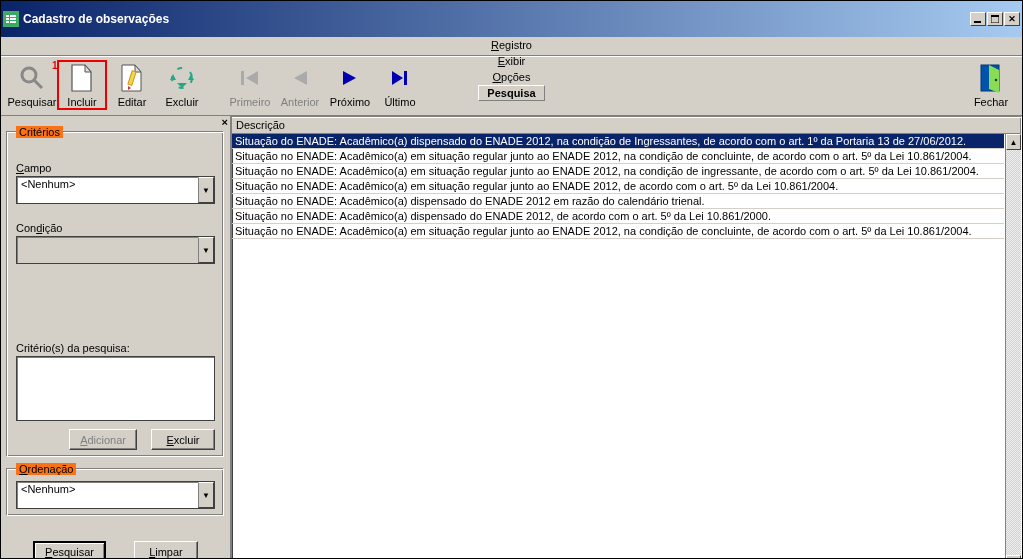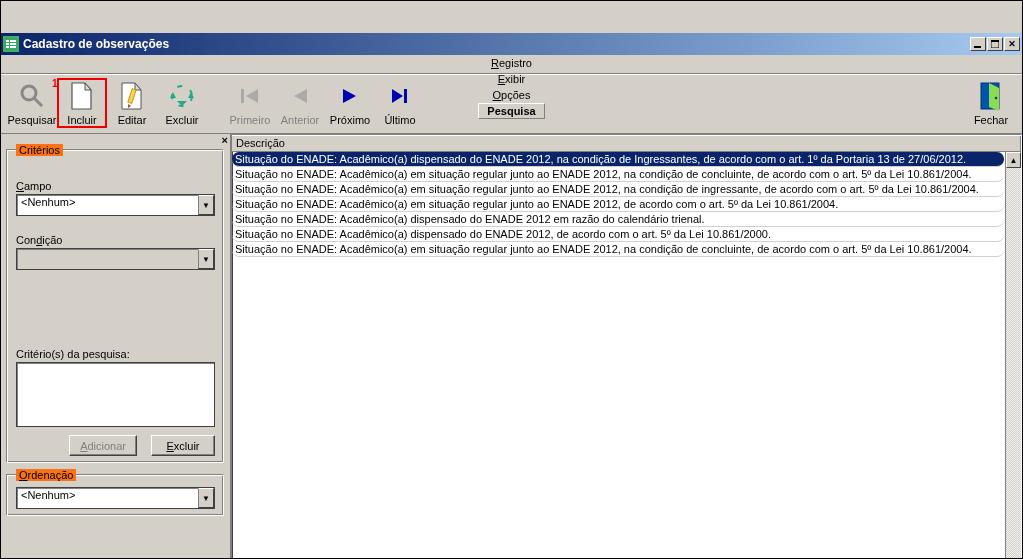--- a/index.html
+++ b/index.html
@@ -10,27 +10,26 @@
     font-size: 11px;
     background: #d4d0c8;
     width: 1023px;
     height: 559px;
     overflow: hidden;
     border: 1px solid #000;
     position: relative;
   }
   
   .titlebar {
-    height: 22px;
+    height: 36px;
     background: linear-gradient(to right, #0a246a, #a6caf0);
     color: #fff;
     display: flex;
     align-items: center;
     padding: 0 2px;
-    margin-top: 32px;
   }
   .titlebar .app-icon {
     width: 16px; height: 16px;
     background: #4a6; display: inline-block; margin-right: 4px;
     display:flex;align-items:center;justify-content:center;font-size:10px;
   }
   .titlebar .title-text { flex: 1; font-weight: bold; font-size: 12px; }
   .titlebar .winbtns { display: flex; gap: 1px; }
   .winbtn {
     width: 16px; height: 14px;
@@ -112,21 +111,21 @@
   fieldset.groupbox {
     border: 1px solid #fff;
     box-shadow: -1px -1px 0 #808080, inset -1px -1px 0 #808080;
     margin: 6px 2px; padding: 6px 8px;
   }
   fieldset.groupbox legend { padding: 0 3px; background:#f97316; }
   .lbl { display:block; margin: 18px 0 2px; }
   .u { text-decoration: underline; }
   .combo {
     display:flex; width: 100%;
-    border: 1px solid #404040; background:#fff; height:22px;
+    border: 1px solid #404040; background:#fff; height:28px;
     box-shadow: inset 1px 1px 0 #808080;
   }
   .combo .ctext { flex:1; padding: 1px 4px; font-size:11px; }
   .combo .cbtn {
     width:16px; background:#d4d0c8;
     border-left:1px solid #808080;
     border-top:1px solid #fff; border-right:1px solid #404040; border-bottom:1px solid #404040;
     display:flex;align-items:center;justify-content:center;font-size:8px;
   }
   .combo.disabled { background:#d4d0c8; }
@@ -163,21 +162,20 @@
     border-bottom:1px solid #808080;
     display:flex; align-items:center; padding:0 4px;
     font-size:11px;
     box-shadow: inset 0 1px 0 #fff, inset -1px 0 0 #808080;
   }
   .grid-body { flex:1; overflow:hidden; padding-right:17px; position:relative; }
   .row {
     height:15px; line-height:15px; padding:0 3px;
     white-space:nowrap; overflow:hidden; font-size:11px;
     border-bottom:1px solid #d4d0c8;
-    border-radius:7px;
   }
   .row.sel { background:#0a246a; color:#fff; }
   .vscroll {
     position:absolute; top:17px; right:0; bottom:0; width:16px;
     background:#d4d0c8;
     border-left:1px solid #808080;
     display:flex; flex-direction:column;
   }
   .sbtn { height:16px; background:#d4d0c8;
     border:1px solid #404040; border-top-color:#fff; border-left-color:#fff;

